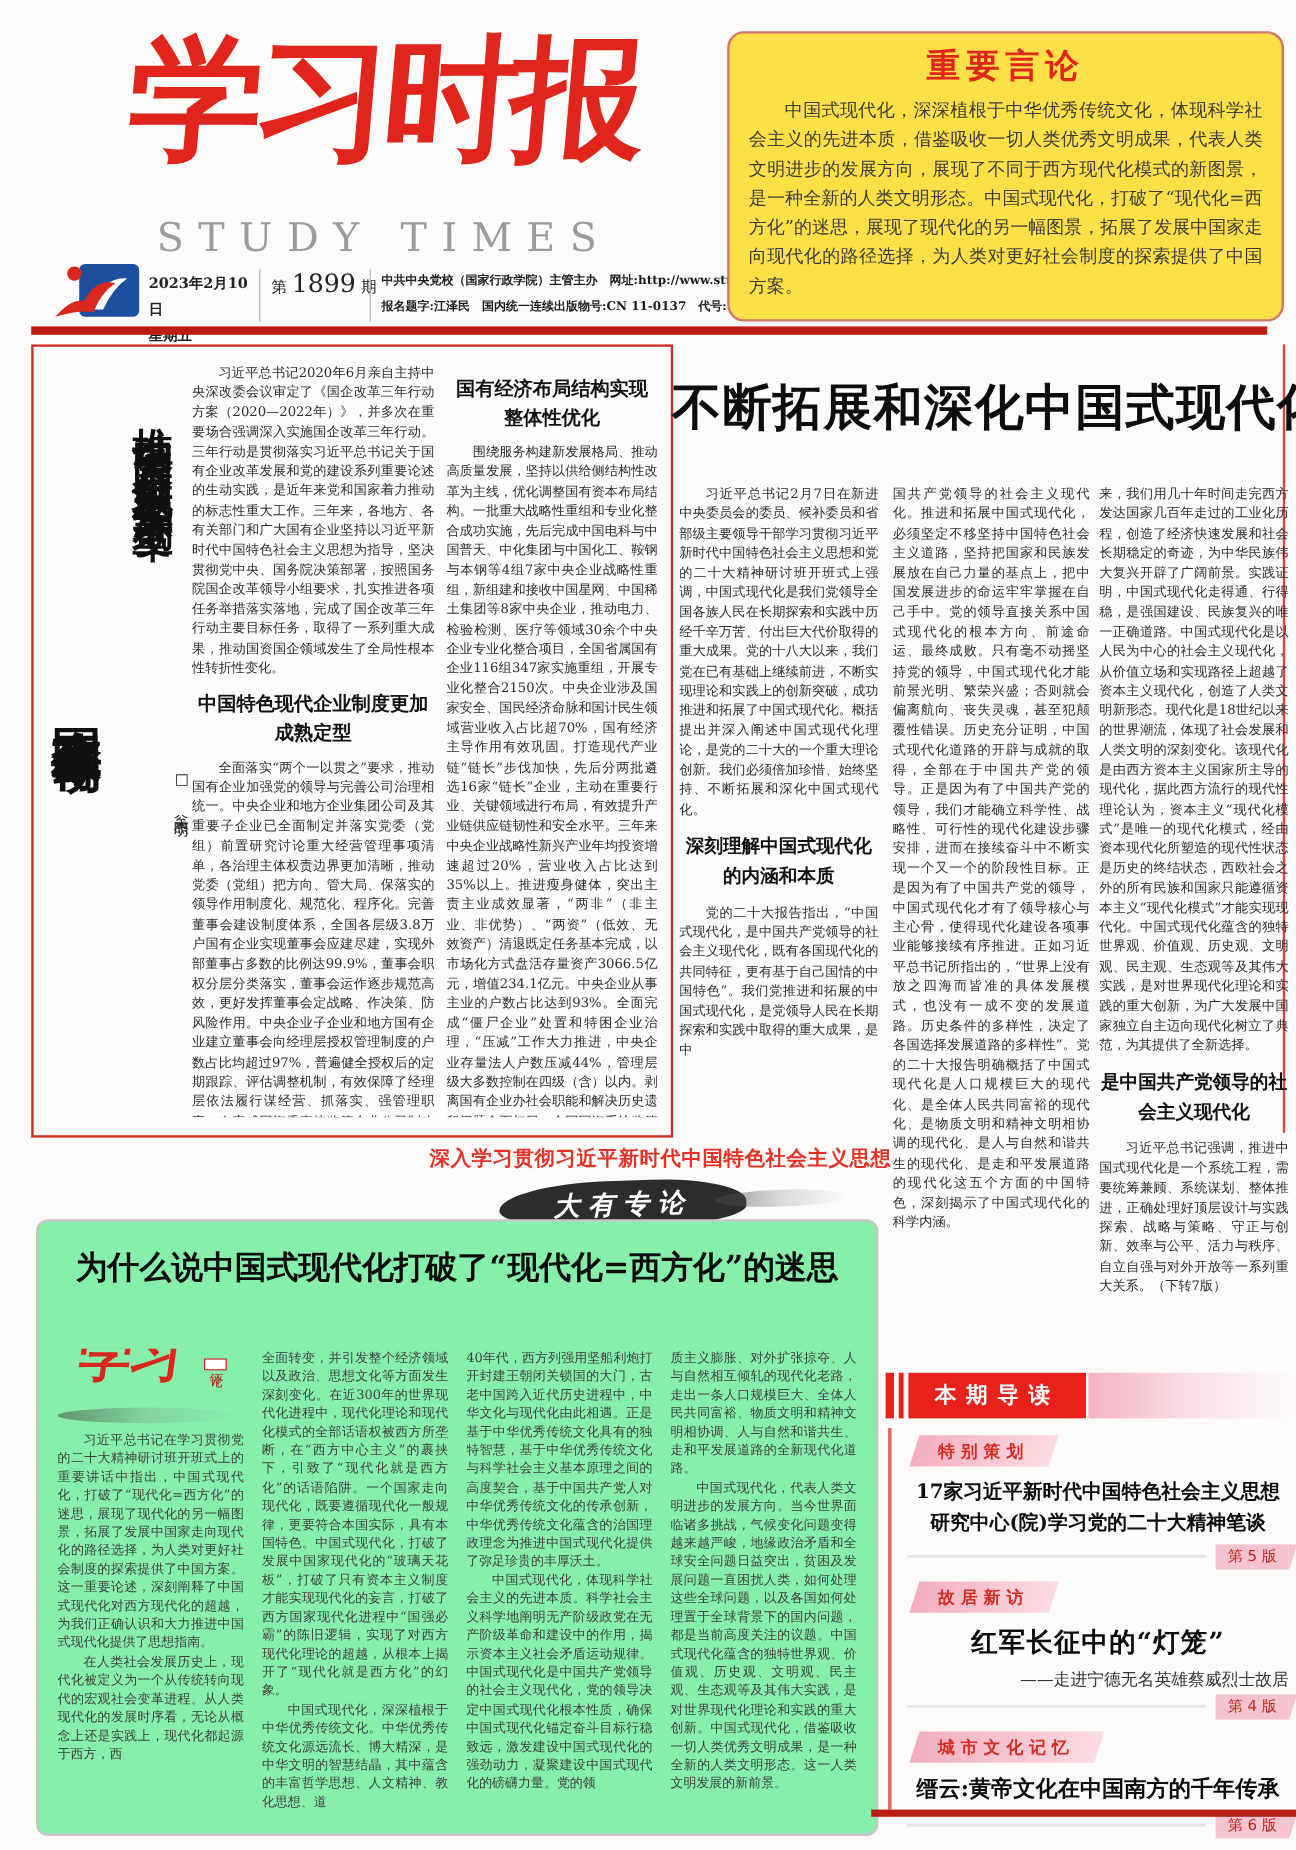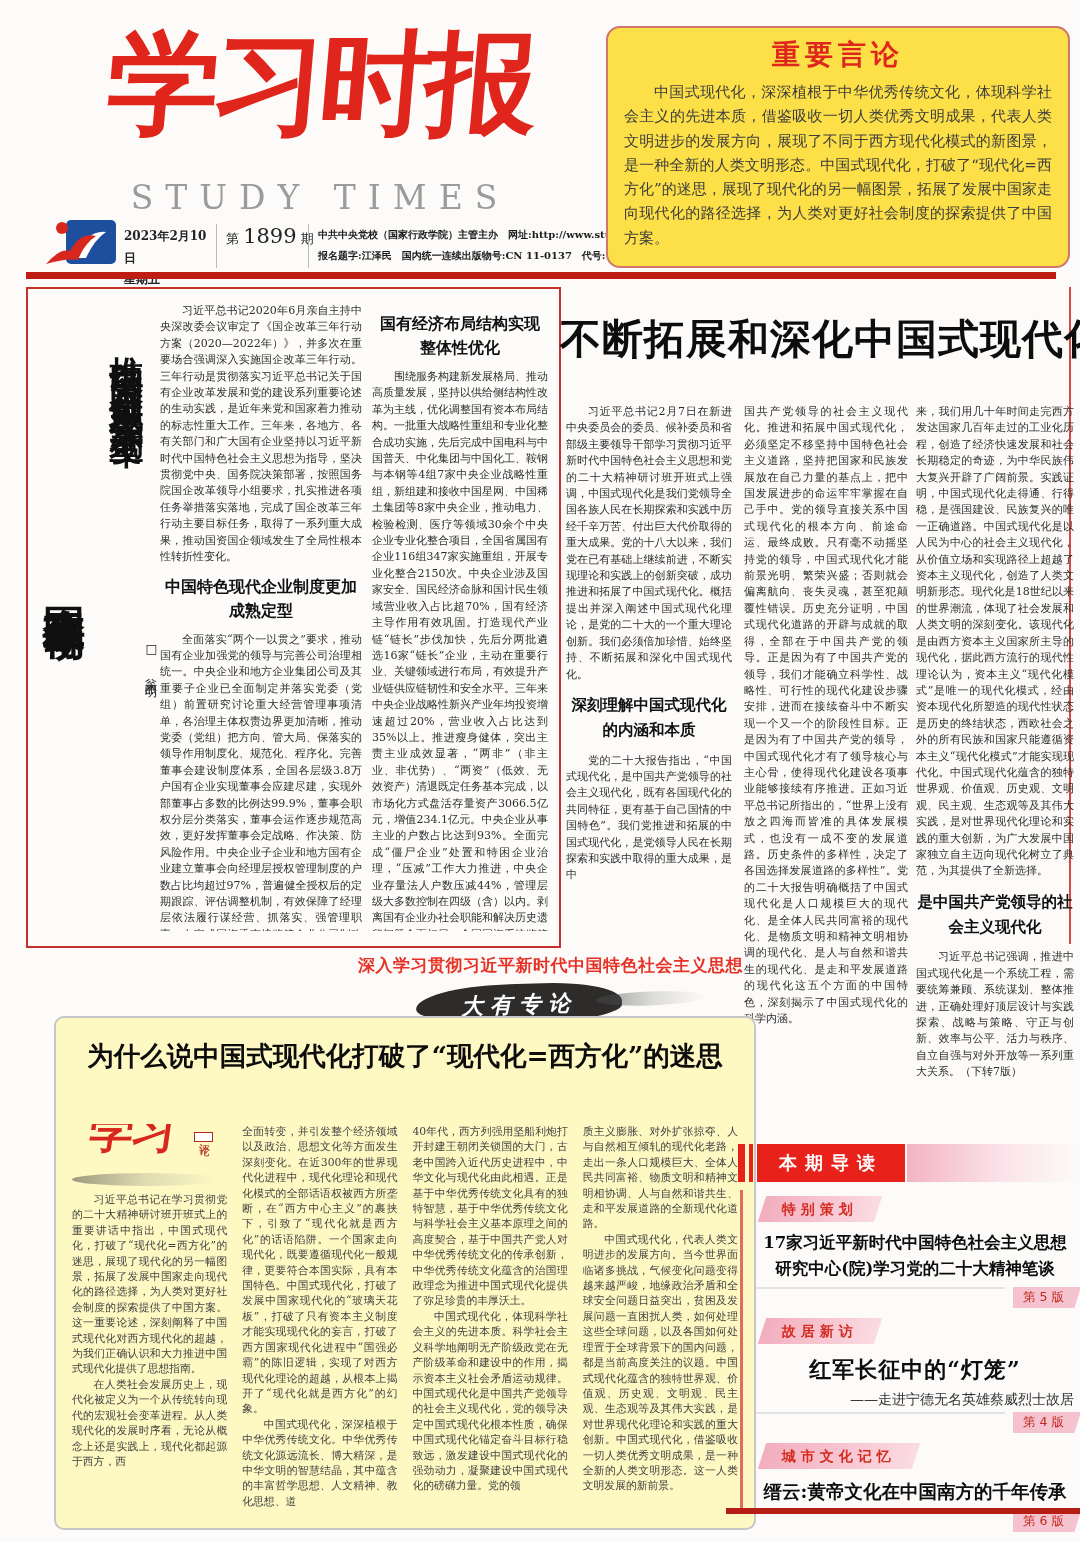--- a/index.html
+++ b/index.html
@@ -54,21 +54,21 @@
     color:#e63226;letter-spacing:.5px;white-space:nowrap;}
   .stamp{position:absolute;left:58px;top:30px;width:206px;height:40px;background:#2e2c2b;
     border-radius:48% 42% 50% 55%/60% 55% 45% 50%;transform:rotate(-2deg);text-align:center;}
   .stamp-text{color:#fff;font-size:22px;font-weight:900;font-style:italic;letter-spacing:7px;line-height:40px;}
   .stamp::after{content:"";position:absolute;right:-84px;top:12px;width:110px;height:14px;border-radius:50%;
     background:linear-gradient(to right,rgba(70,70,70,.55),rgba(120,120,120,.25),rgba(150,150,150,0));}
   .stamp::before{content:"";position:absolute;left:-30px;bottom:-10px;width:70px;height:10px;border-radius:50%;
     background:linear-gradient(to right,rgba(90,90,90,.35),rgba(150,150,150,0));}
 
   
-  .bottom-box{left:30px;top:1016px;width:702px;height:514px;border:2px solid #c6c6c6;border-radius:10px;background:#fef9c3;box-sizing:border-box;margin-left:24px;}
+  .bottom-box{left:30px;top:1016px;width:702px;height:514px;border:2px solid #c6c6c6;border-radius:10px;background:#86efac;box-sizing:border-box;}
   .b-headline{position:absolute;left:0;top:20px;width:100%;text-align:center;font-size:26.5px;font-weight:900;color:#0d0d0d;white-space:nowrap;}
   .b-byline{position:absolute;left:0;top:70px;width:100%;text-align:center;font-size:13.5px;color:#222;}
   .b-byline b{font-size:14.5px;}
   .b-cols{position:absolute;left:16px;right:16px;top:106px;bottom:12px;display:flex;gap:15px;}
   .b-col{flex:1;font-size:10.8px;line-height:15.4px;text-align:justify;color:#3f3f3f;overflow:hidden;}
   .b-col p{margin:0;text-indent:2em;}
   .ed-logo{position:relative;height:64px;margin-bottom:4px;}
   .ed-xuexi{position:absolute;left:18px;top:0;font-size:44px;font-weight:900;color:#d8281e;transform:skewX(-8deg);letter-spacing:-2px;}
   .ed-seal{position:absolute;left:122px;top:8px;writing-mode:vertical-rl;font-size:11px;color:#b3271e;
     border:1px solid #b3271e;padding:2px 1px;letter-spacing:2px;background:#fff;}
@@ -85,21 +85,21 @@
   .d-line{left:740px;top:1190px;width:3px;height:318px;background:#df6b62;}
   .d-body{left:756px;top:1196px;width:318px;}
   .tag-pill{display:inline-block;background:linear-gradient(90deg,#f2aebe,#fbdbe3);transform:skewX(-18deg);
     padding:3px 20px;margin-left:6px;}
   .tag-pill span{display:inline-block;transform:skewX(18deg);color:#d42b1f;font-size:14px;font-weight:bold;
     letter-spacing:5px;font-family:"DejaVu Sans","Liberation Sans",sans-serif;}
   .d-title{font-weight:900;font-size:16.5px;line-height:1.6;text-align:center;margin:8px 0 4px;color:#0d0d0d;}
   .d-title.big{font-size:22px;letter-spacing:1px;}
   .d-title.mid{font-size:18.5px;}
   .d-subtitle{font-size:14px;text-align:right;color:#333;margin:0 0 2px;}
-  .pagebar{display:flex;align-items:flex-start;margin:3px 0 10px;}
+  .pagebar{display:flex;align-items:center;margin:3px 0 10px;}
   .pagebar .pline{flex:1;height:2px;background:#e3e3e3;}
   .pagebox{background:#f4c3cf;color:#c3281e;font-size:12.5px;padding:2px 10px;margin-left:8px;
     font-family:"DejaVu Sans","Liberation Sans",sans-serif;position:relative;}
   .pagebox::after{content:"";position:absolute;right:-7px;top:0;width:0;height:0;
     border-top:22px solid #f4c3cf;border-right:7px solid transparent;}
   .d-rule{left:726px;top:1508px;width:354px;height:6px;background:#b51d15;}
 </style>
 </head>
 <body>
 

